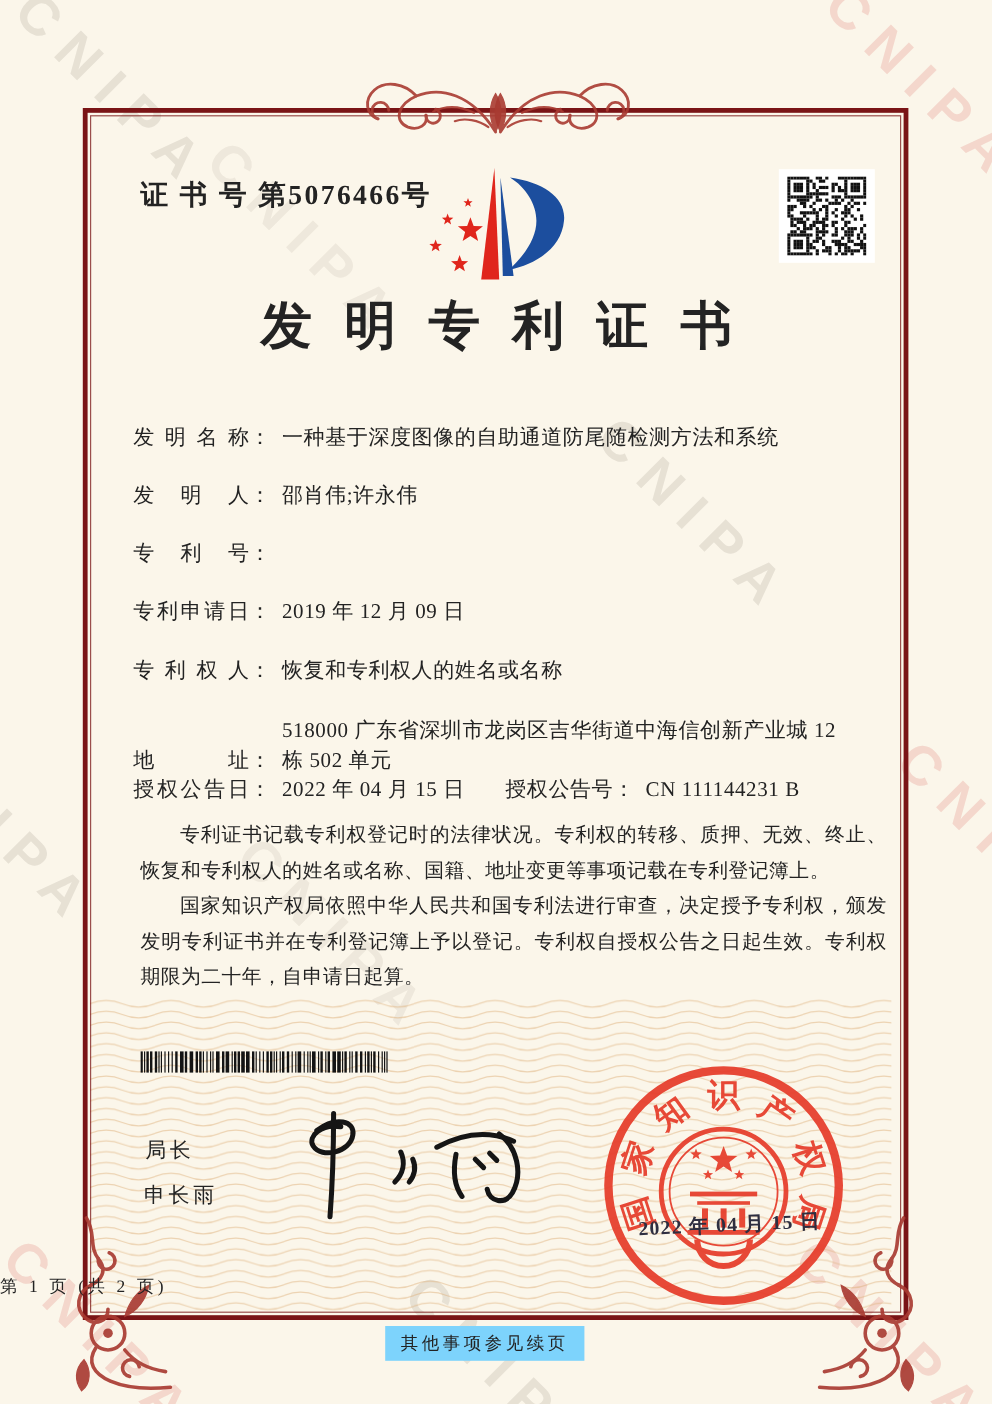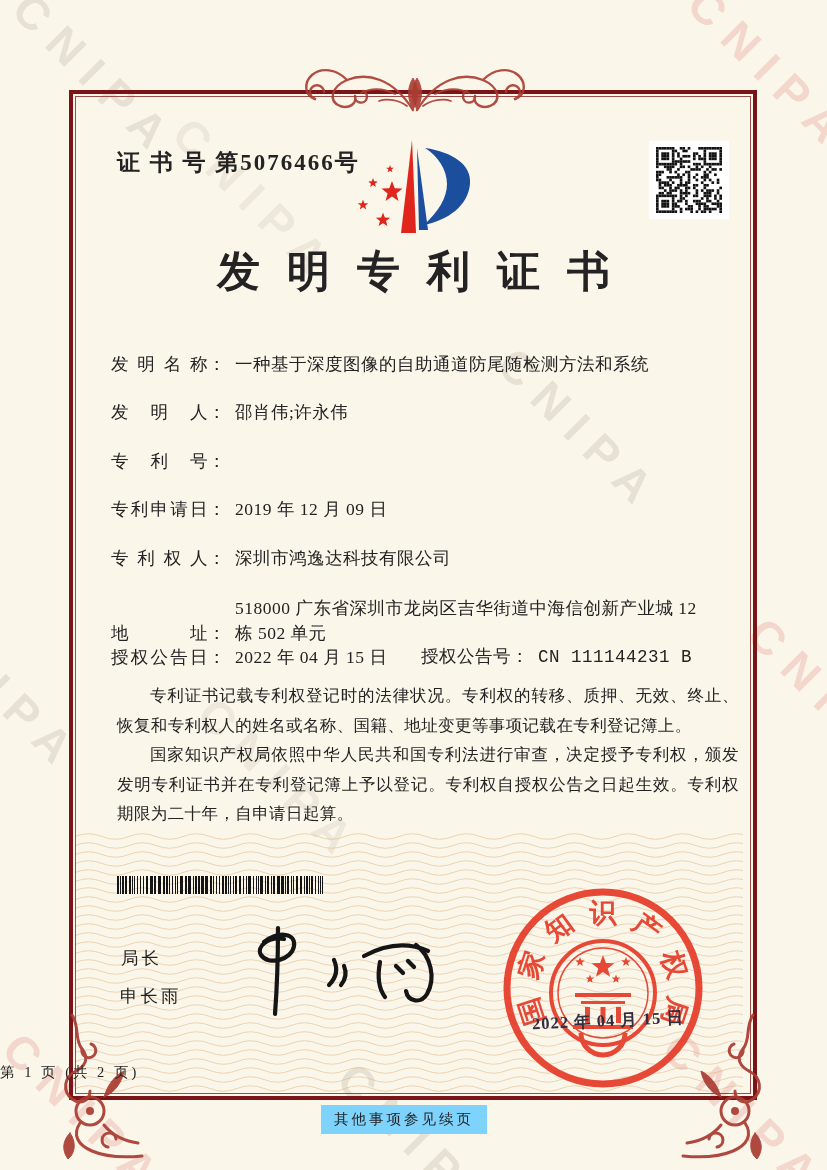--- a/index.html
+++ b/index.html
@@ -30,21 +30,21 @@
   
   .cert-number{position:absolute;left:117px;top:147px;font-size:23px;letter-spacing:2px;z-index:2;font-weight:bold;}
   .title{position:absolute;left:0;top:243px;width:100%;text-align:center;font-size:43px;font-weight:700;
          letter-spacing:27px;text-indent:27px;z-index:2;}
   .row{position:absolute;left:111px;width:625px;display:flex;align-items:flex-end;font-size:17.5px;
        letter-spacing:.5px;z-index:2;line-height:25px;}
   .row .lbl{display:inline-block;width:97px;text-align:justify;text-align-last:justify;flex:none;}
   .row .col{flex:none;}
   .row .val{margin-left:9px;}
   .row .val.addr{width:478px;}
-  .pair2{position:absolute;left:310px;top:0;display:flex;font-family:Liberation Mono, monospace;}
+  .pair2{position:absolute;left:310px;top:0;display:flex;}
   .paras{position:absolute;left:117px;top:681px;width:622px;font-size:16.5px;line-height:29.5px;
          text-align:justify;letter-spacing:.4px;z-index:2;}
   .paras p{margin:0;text-indent:2em;}
   .barcode{position:absolute;left:117px;top:876px;z-index:2;}
   .sig-title{position:absolute;left:121px;top:946px;font-size:17.5px;letter-spacing:3px;z-index:2;}
   .sig-name{position:absolute;left:120px;top:984px;font-size:17.5px;letter-spacing:3px;z-index:2;}
   .signature{position:absolute;left:238px;top:922px;z-index:3;}
   .seal{position:absolute;left:500px;top:885px;z-index:3;}
   .seal-date{position:absolute;left:508px;top:1010px;width:200px;text-align:center;font-size:16.5px;
              font-weight:700;letter-spacing:1px;color:#2e2e40;transform:rotate(-2.5deg);z-index:4;}
@@ -452,21 +452,21 @@
       <span class="col">：</span>
   </div>
   <div class="row" style="top:497px">
     <span class="lbl">专利申请日</span>
       <span class="col">：</span>
     <span class="val">2019 年 12 月 09 日</span>
   </div>
   <div class="row" style="top:546px">
     <span class="lbl">专利权人</span>
       <span class="col">：</span>
-    <span class="val">深圳市鸿逸达科技有限公司</span>
+    <span class="val">恢复和专利权人的姓名或名称</span>
   </div>
   <div class="row" style="top:596px">
     <span class="lbl">地址</span>
       <span class="col">：</span>
     <span class="val addr">518000 广东省深圳市龙岗区吉华街道中海信创新产业城 12 栋 502 单元</span>
   </div>
   <div class="row" style="top:645px">
     <span class="lbl">授权公告日</span>
       <span class="col">：</span>
     <span class="val">2022 年 04 月 15 日</span>

